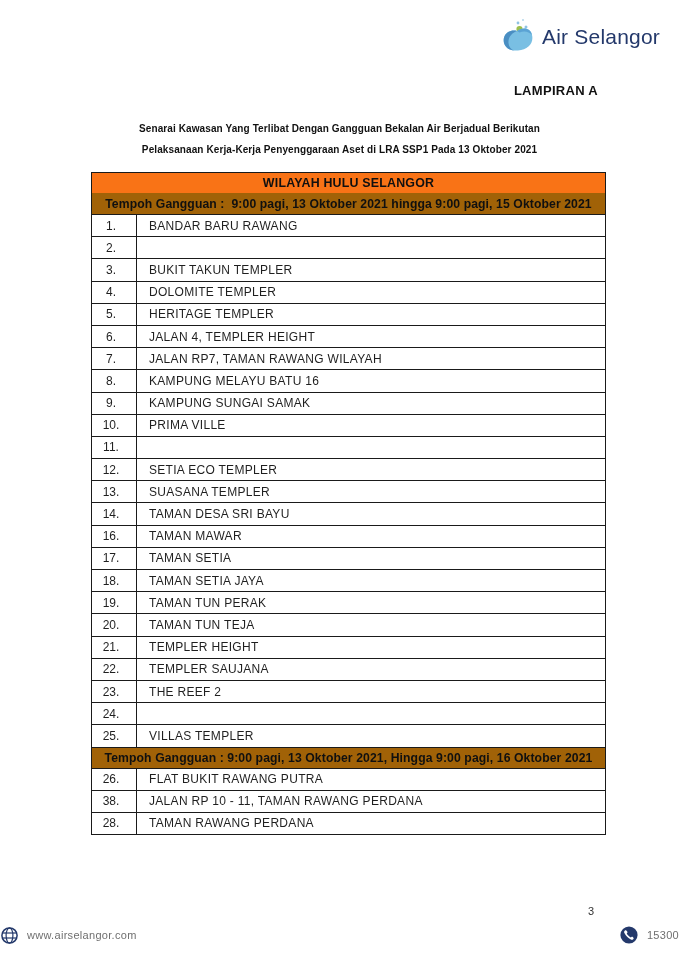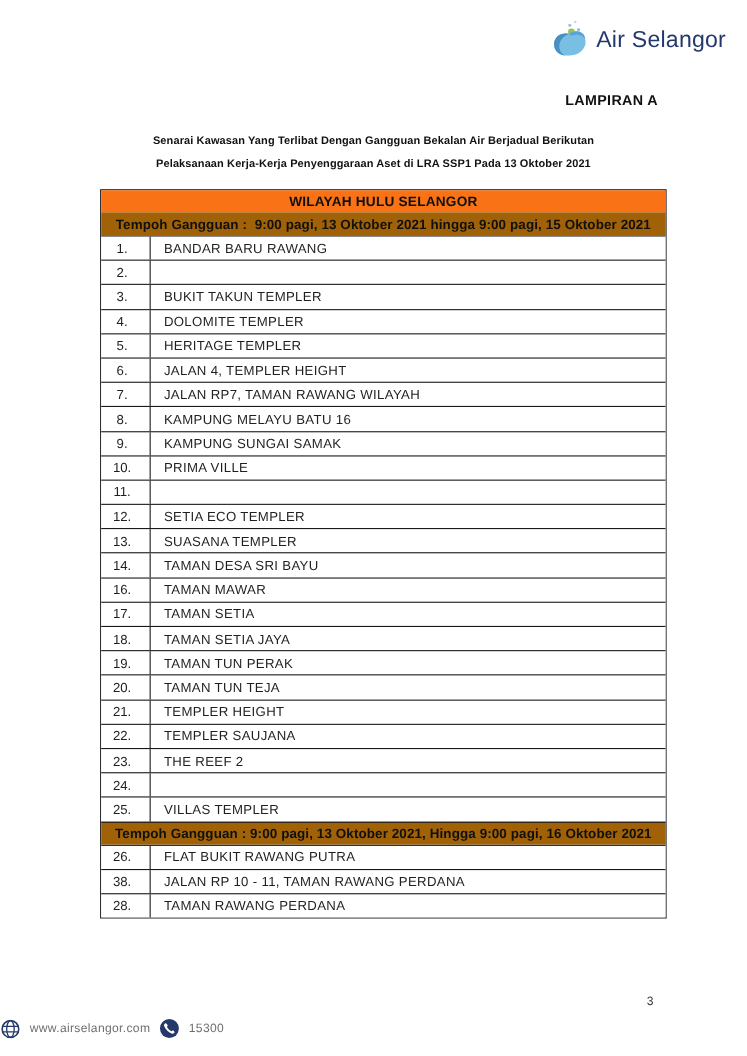--- a/index.html
+++ b/index.html
@@ -26,21 +26,21 @@
   .period-row{height:21px;justify-content:center;background:#a16207;
     font-weight:bold;font-size:12.2px;letter-spacing:0.1px;color:#101010;white-space:pre;}
   .data-row{height:22.2px;background:#ffffff;}
   .cell-no{width:45px;flex:0 0 45px;height:100%;display:flex;align-items:center;justify-content:center;
     border-right:1px solid #1a1a1a;box-sizing:border-box;font-size:12px;padding-right:6px;}
   .cell-area{flex:1;padding-left:12px;font-size:12px;letter-spacing:0.3px;
     white-space:nowrap;overflow:hidden;}
   
   .pagenum{position:absolute;top:905px;left:588px;font-size:11px;color:#333;}
   .footer{position:absolute;top:926px;left:0;width:679px;display:flex;
-    justify-content:flex-start;align-items:center;gap:8px;}
+    justify-content:space-between;align-items:center;gap:8px;}
   .footer-item{display:flex;align-items:center;gap:9px;}
   .footer-text{font-size:11px;color:#6f6f6f;letter-spacing:0.3px;}
   .icon-wrap{width:18px;height:18px;display:flex;align-items:center;justify-content:center;}
 </style>
 </head>
 <body>
 
 <div class="page">
 
   <div class="logo">

